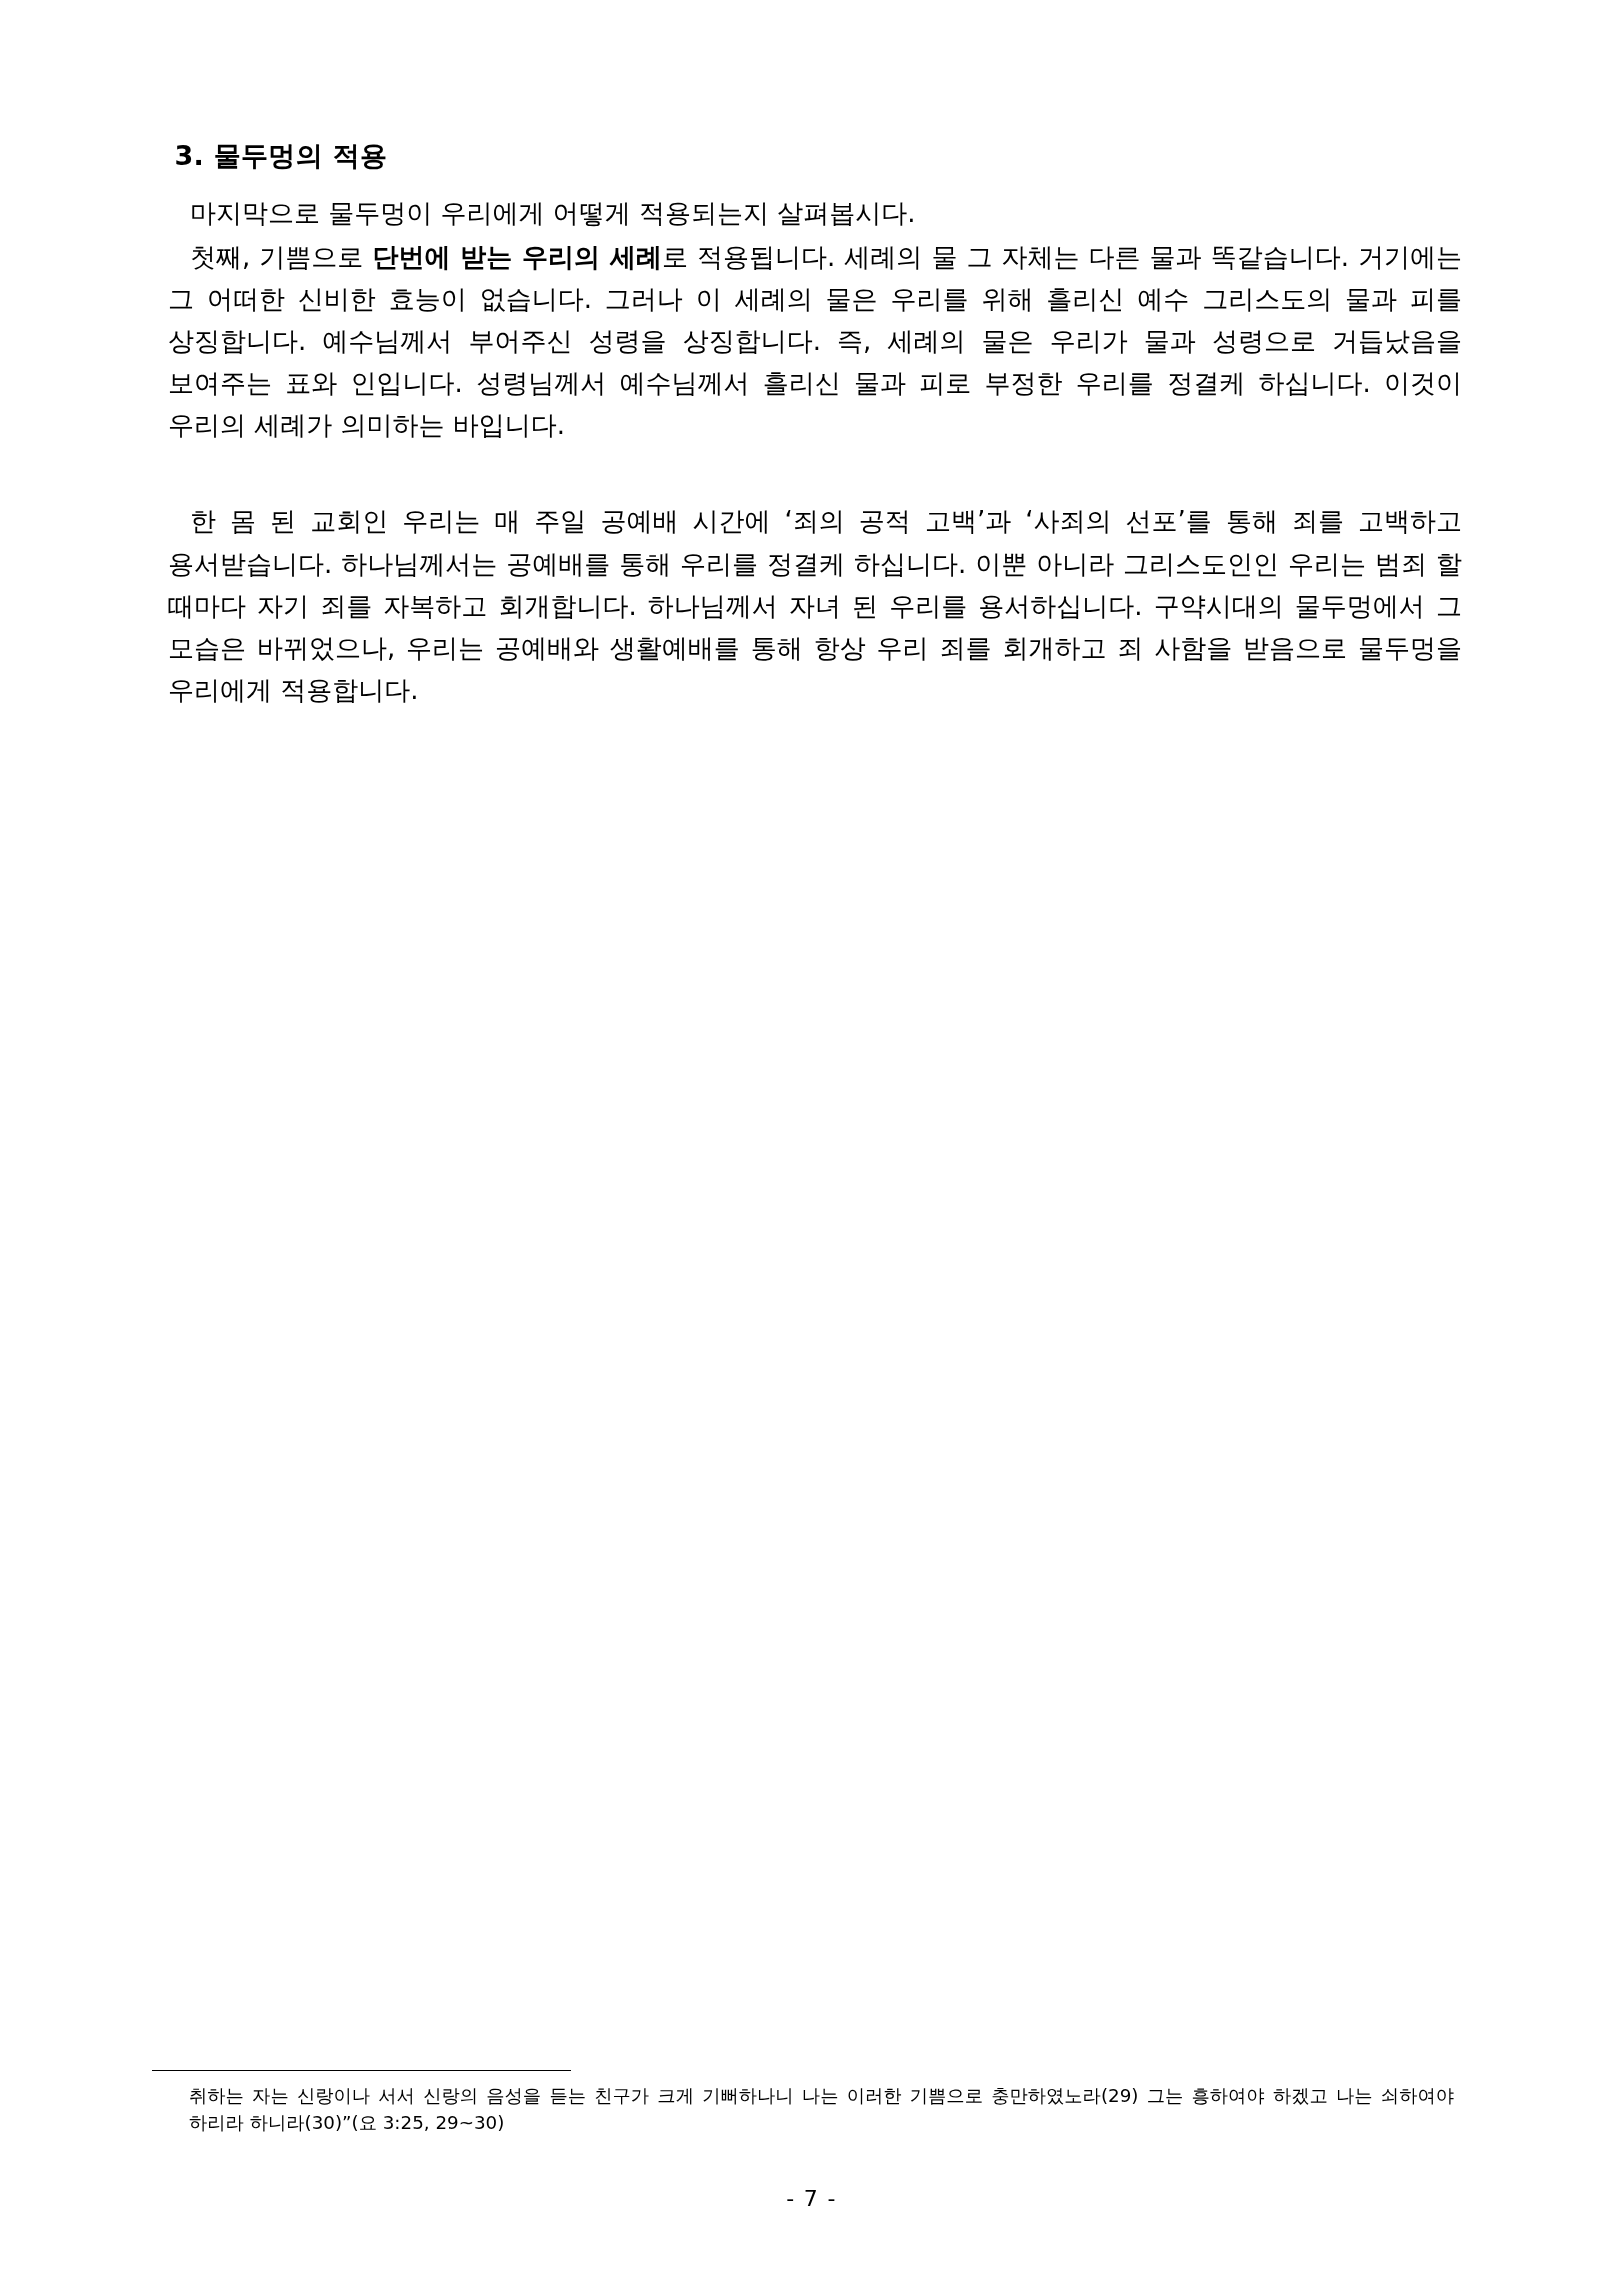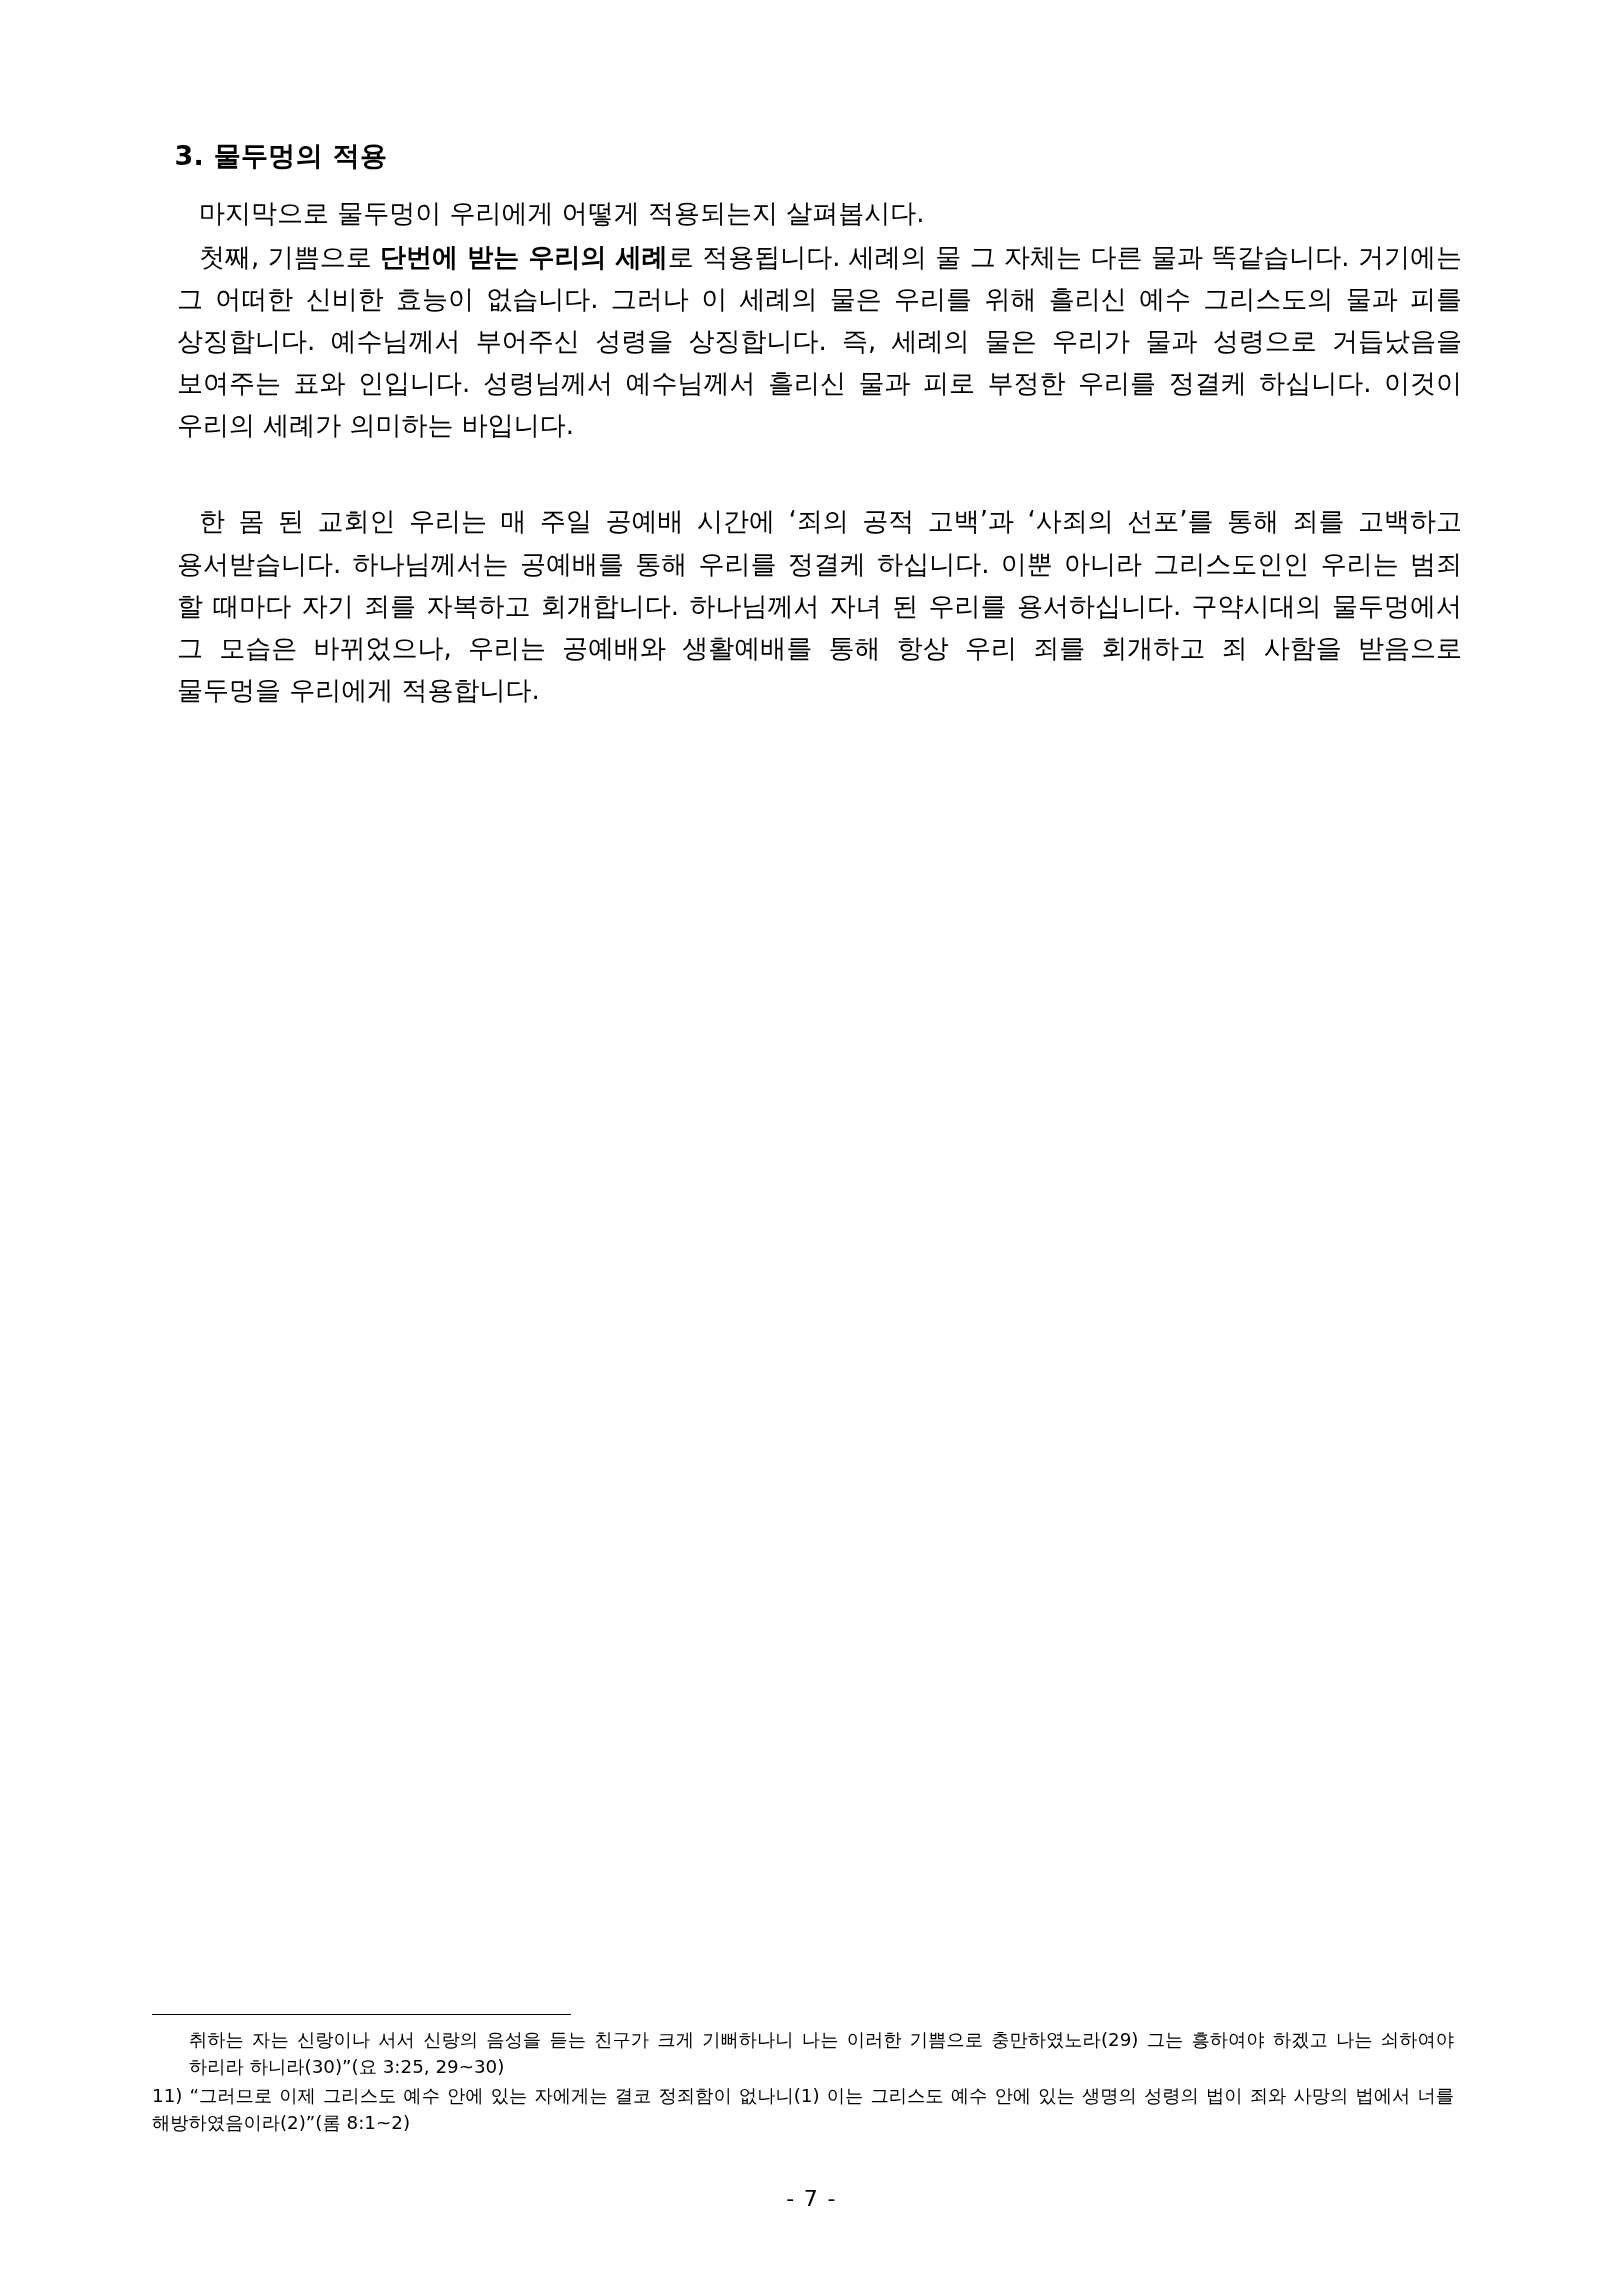--- a/index.html
+++ b/index.html
@@ -30,21 +30,21 @@
     letter-spacing: 0.3px;
     margin: 0 0 17px 14.4px;
     line-height: 1.4;
   }
   
   p.body {
     font-size: 26px;
     line-height: 1.62;
     text-align: justify;
     text-justify: inter-character;
-    margin: 0 0 2px 17px;
+    margin: 0 0 2px 8px;
     text-indent: 22px;
     word-break: keep-all;
   }
   b.strong {
     font-weight: bold;
   }
   sup.fn {
     font-size: 15.7px;
     vertical-align: super;
     line-height: 0;
@@ -125,18 +125,17 @@
 
 
     <div class="spacer-sm"></div>
 
 
   </div>
 
   <div class="footnotes">
     <div class="footnote-rule"></div>
     <p class="footnote indent-2"><span>취하는 자는 신랑이나 서서 신랑의 음성을 듣는 친구가 크게 기뻐하나니 나는 이러한 기쁨으로 충만하였노라(29) 그는 흥하여야 하겠고 나는 쇠하여야 하리라 하니라(30)”(요 3:25, 29~30)</span></p>
-    <p class="footnote"><span class="fn-num">11)</span> <span class="footnote-body">“그러므로 이제 그리스도 예수 안에 있는 자에게는 결코 정죄함이 없나니(1) 이는 그리스도 예수 안에 있는 생명의 성령의 법이 죄와 사망의 법에서 너를 해방하였음이라(2)”(롬 8:1~2)</span></p>
   </div>
 
   <div class="page-number">- 7 -</div>
 </div>
 
 
 </body></html>

